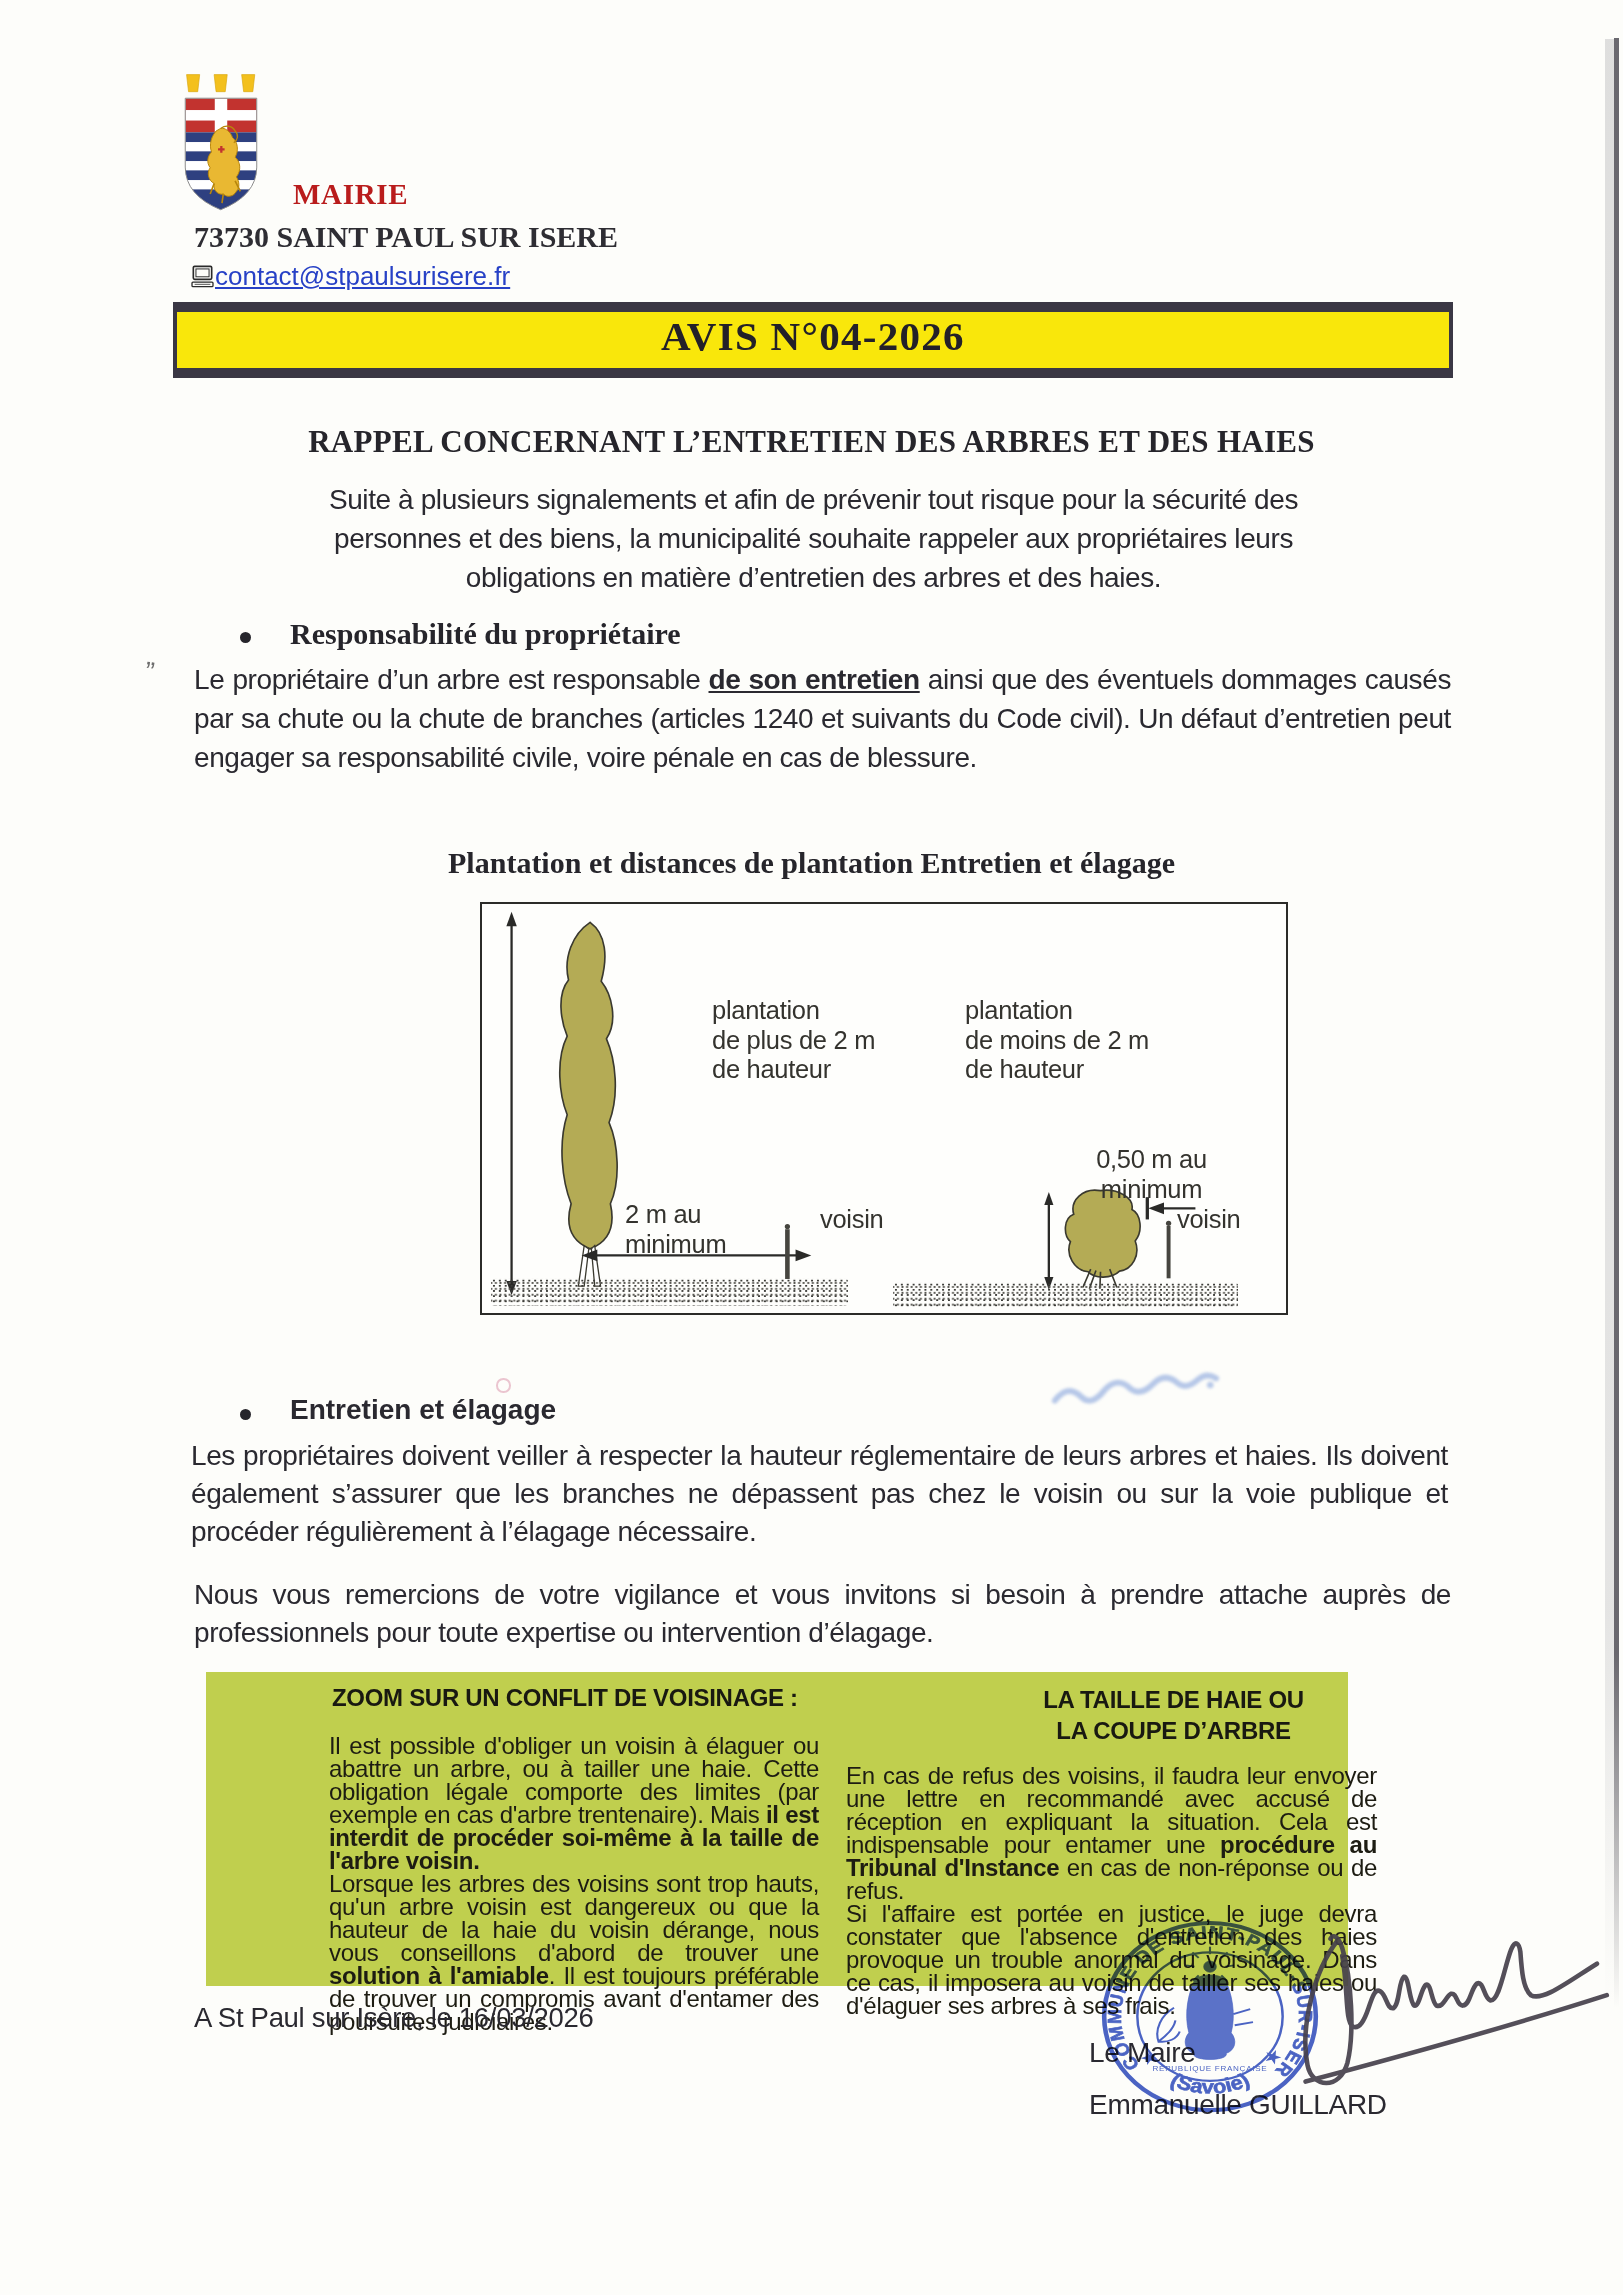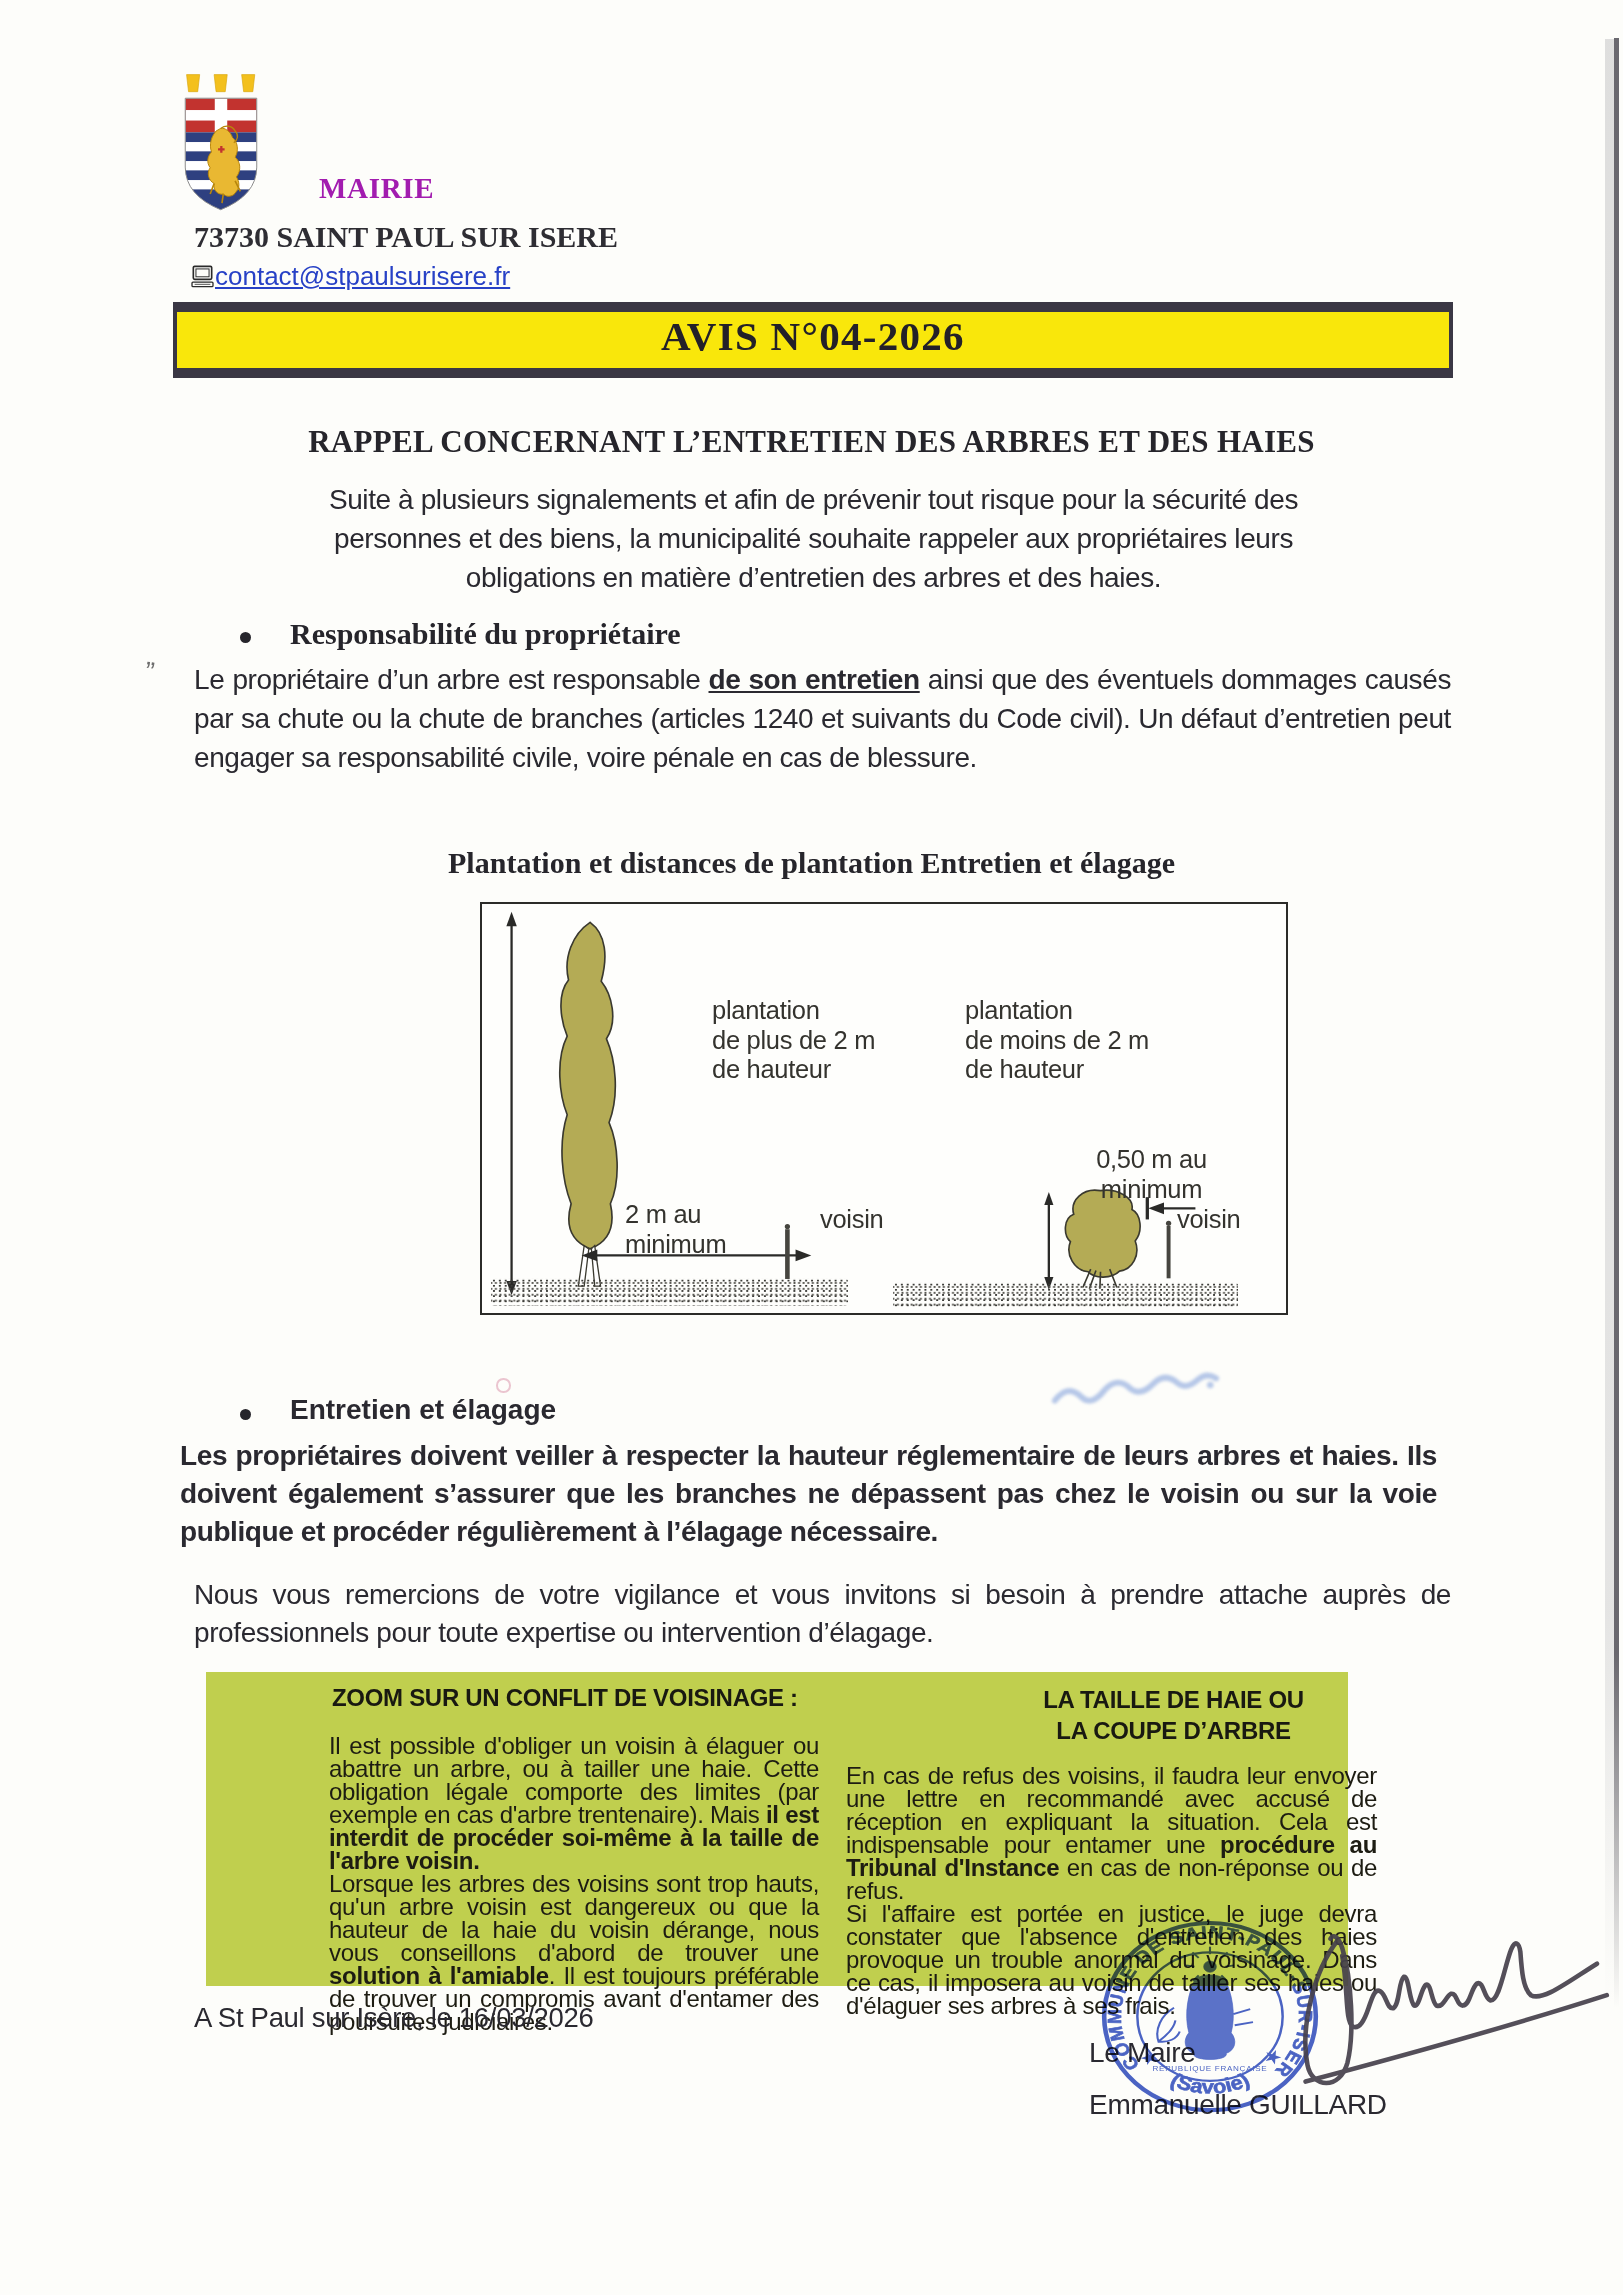--- a/index.html
+++ b/index.html
@@ -6,21 +6,21 @@
   .page{position:relative;width:1623px;height:2295px;background:#fdfdfa;overflow:hidden;
         font-family:"Liberation Sans",sans-serif;color:#232129;}
   .abs{position:absolute;}
   .serif{font-family:"Liberation Serif",serif;}
   .pre{white-space:pre-line;}
   .b{font-weight:bold;}
   .u{text-decoration:underline;}
   .just{text-align:justify;letter-spacing:-0.4px;}
   .body-txt{font-size:28px;line-height:39px;color:#2a2930;}
   
-  .org{left:293px;top:172px;font-size:29px;font-weight:bold;letter-spacing:0.7px;color:#a21caf;margin-left:26px;}
+  .org{left:293px;top:178px;font-size:29px;font-weight:bold;letter-spacing:0.7px;color:#b91c1c;}
   .addr{left:194px;top:220px;font-size:30px;font-weight:bold;color:#2e2d33;}
   .email-row{left:190px;top:261px;display:flex;align-items:center;gap:0;}
   .email-link{font-size:26px;color:var(--link-blue);text-decoration:underline;cursor:pointer;}
   .tel{left:192px;top:305px;font-size:24px;color:#2a2a2a;}
   
   .banner{left:173px;top:302px;width:1280px;height:76px;background:#3a3744;}
   .banner-inner{position:absolute;left:3.9px;right:3.9px;top:9.8px;bottom:10.5px;background:var(--banner-yellow);
     display:flex;align-items:flex-start;justify-content:center;}
   .banner-txt{font-family:"Liberation Serif",serif;font-weight:bold;font-size:41px;letter-spacing:1.3px;color:#232028;}
   .main-title{left:0;right:0;top:424px;text-align:center;font-size:31px;font-weight:bold;letter-spacing:0.3px;color:#26252b;}
@@ -28,21 +28,21 @@
   .dot{width:11px;height:11px;border-radius:50%;background:#26252b;}
   .h1{left:290px;top:617px;font-size:30px;font-weight:bold;color:#26252b;}
   .p1{left:194px;top:660px;width:1257px;}
   .diag-h{left:0;right:0;top:846px;text-align:center;font-size:30px;font-weight:bold;color:#26252b;}
   
   .diagram{left:480px;top:902px;width:760px;height:409px;border:2px solid #2b2b28;background:#fefefc;padding-left:44px;}
   .dlabel{font-size:25.5px;line-height:29.5px;letter-spacing:-0.3px;color:#34332e;}
   .ground{background-image:radial-gradient(circle,#3c3c38 1.1px,rgba(0,0,0,0) 1.3px),radial-gradient(circle,#55544e 0.9px,rgba(0,0,0,0) 1.2px);
     background-size:5.9px 5.2px,4.6px 5.9px;background-position:0 0,2.6px 2px;}
   .h2{left:290px;top:1394px;font-size:28px;font-weight:bold;color:#2a2930;}
-  .p2{left:180px;top:1437px;width:1257px;line-height:38px;font-weight:bold;}
+  .p2{left:191px;top:1437px;width:1257px;line-height:38px;}
   .p3{left:194px;top:1576px;width:1257px;line-height:38px;}
   
   .greenbox{left:206px;top:1672px;width:1142px;height:314px;background:var(--box-green);color:#1d1c12;}
   .gb-title{font-size:24px;font-weight:bold;letter-spacing:-0.3px;color:#191911;}
   .gb-col{font-size:24px;line-height:23px;text-align:justify;letter-spacing:-0.3px;}
   .gb-col p{margin:0;}
   .date{left:194px;top:2002px;font-size:27.5px;letter-spacing:-0.3px;color:#2a2930;}
   .sig-title{left:1089px;top:2037px;font-size:28px;letter-spacing:-0.3px;color:#2a2930;}
   .sig-name{left:1089px;top:2089px;font-size:28px;letter-spacing:-0.3px;color:#2a2930;}
   .stamp{left:1097px;top:1917px;mix-blend-mode:multiply;opacity:0.92;}

